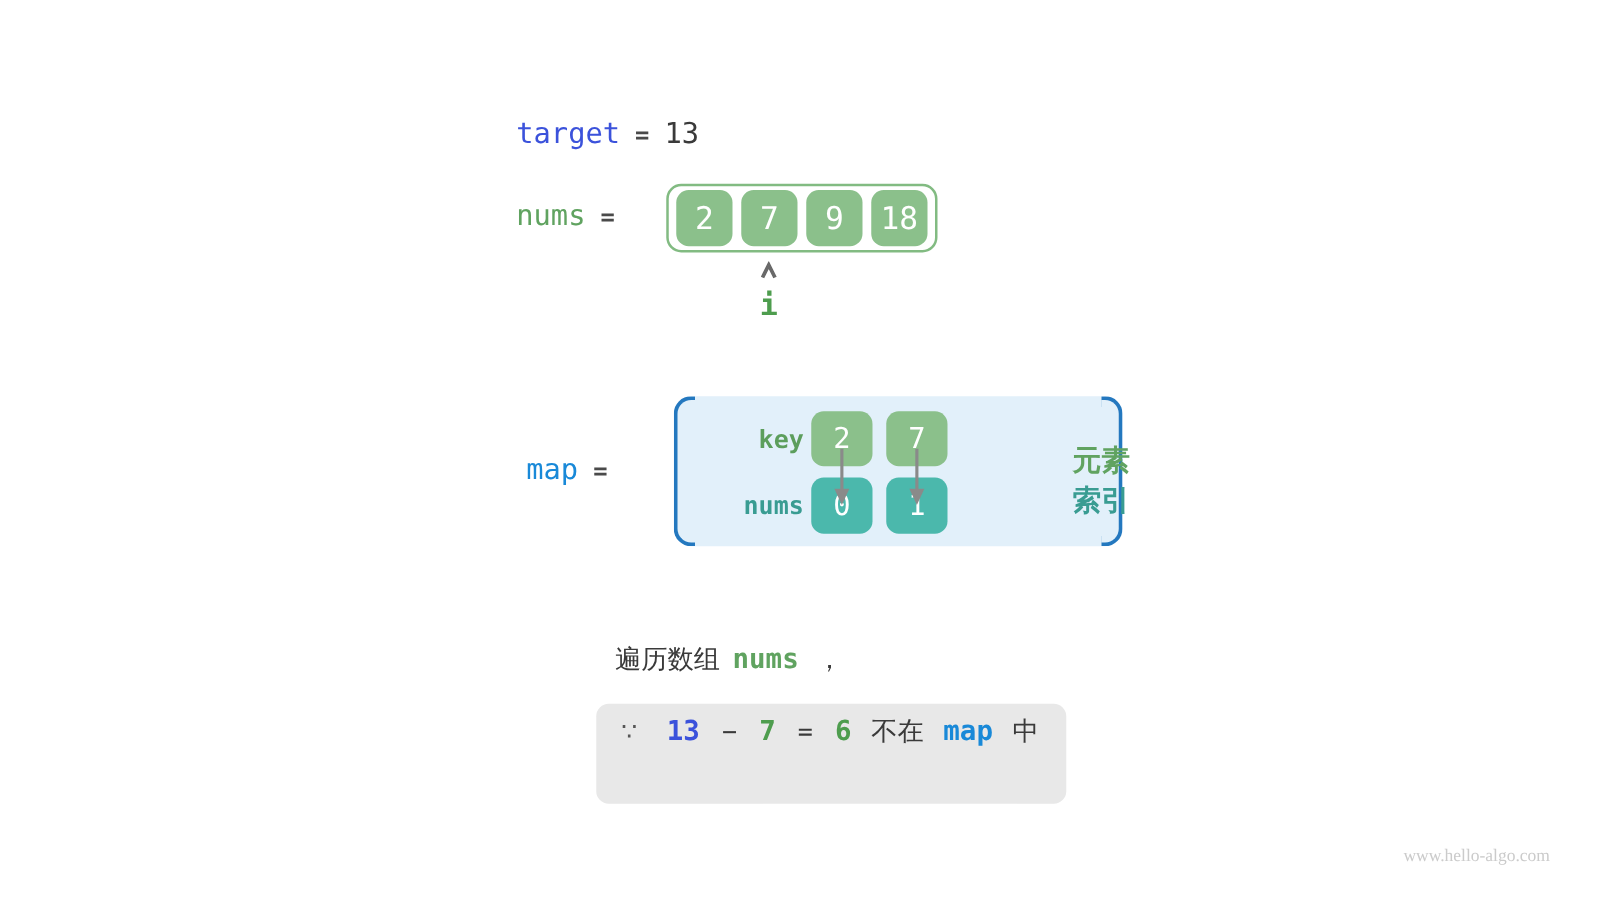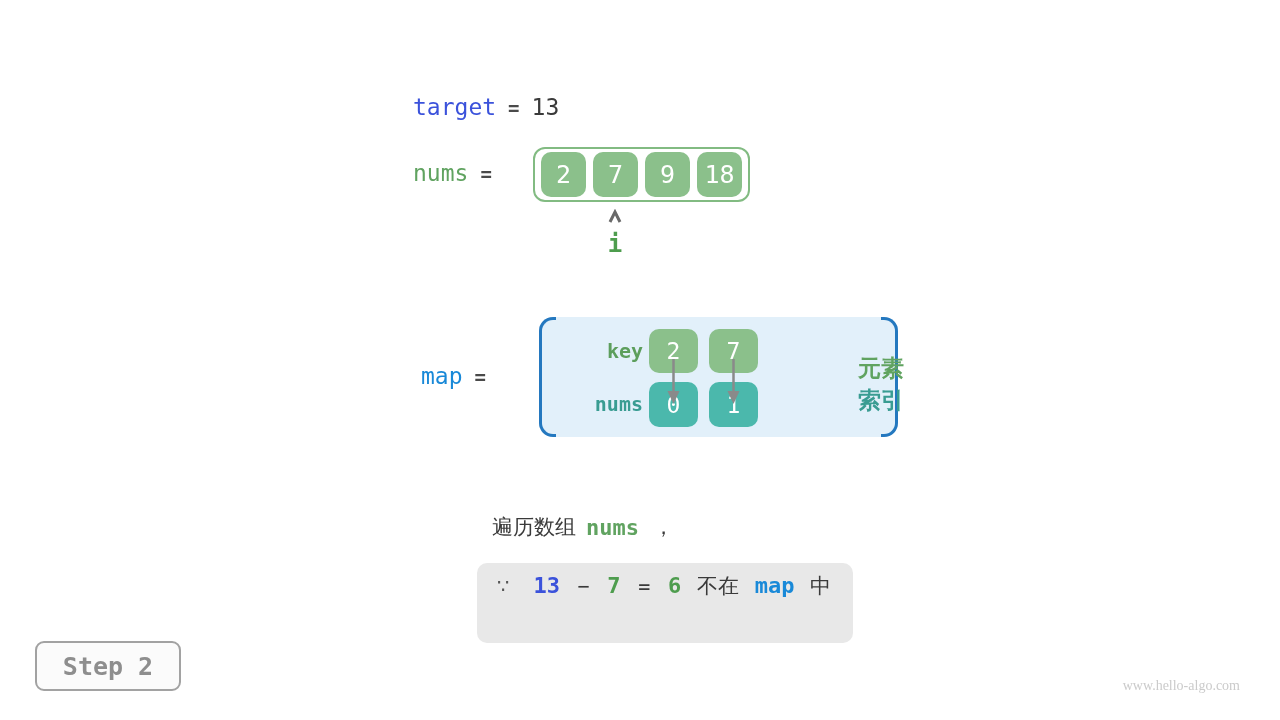--- a/index.html
+++ b/index.html
@@ -196,17 +196,16 @@
       <span class="op">−</span>
       <span class="code green">7</span>
       <span class="op">=</span>
       <span class="code green">6</span>
       <span>不在</span>
       <span class="code blue-azure">map</span>
       <span>中</span>
     </div>
   </div>
 
-  <div class="step-badge">Step 2</div>
 
   <div class="watermark">www.hello-algo.com</div>
 
 </div>
 
 </body></html>

